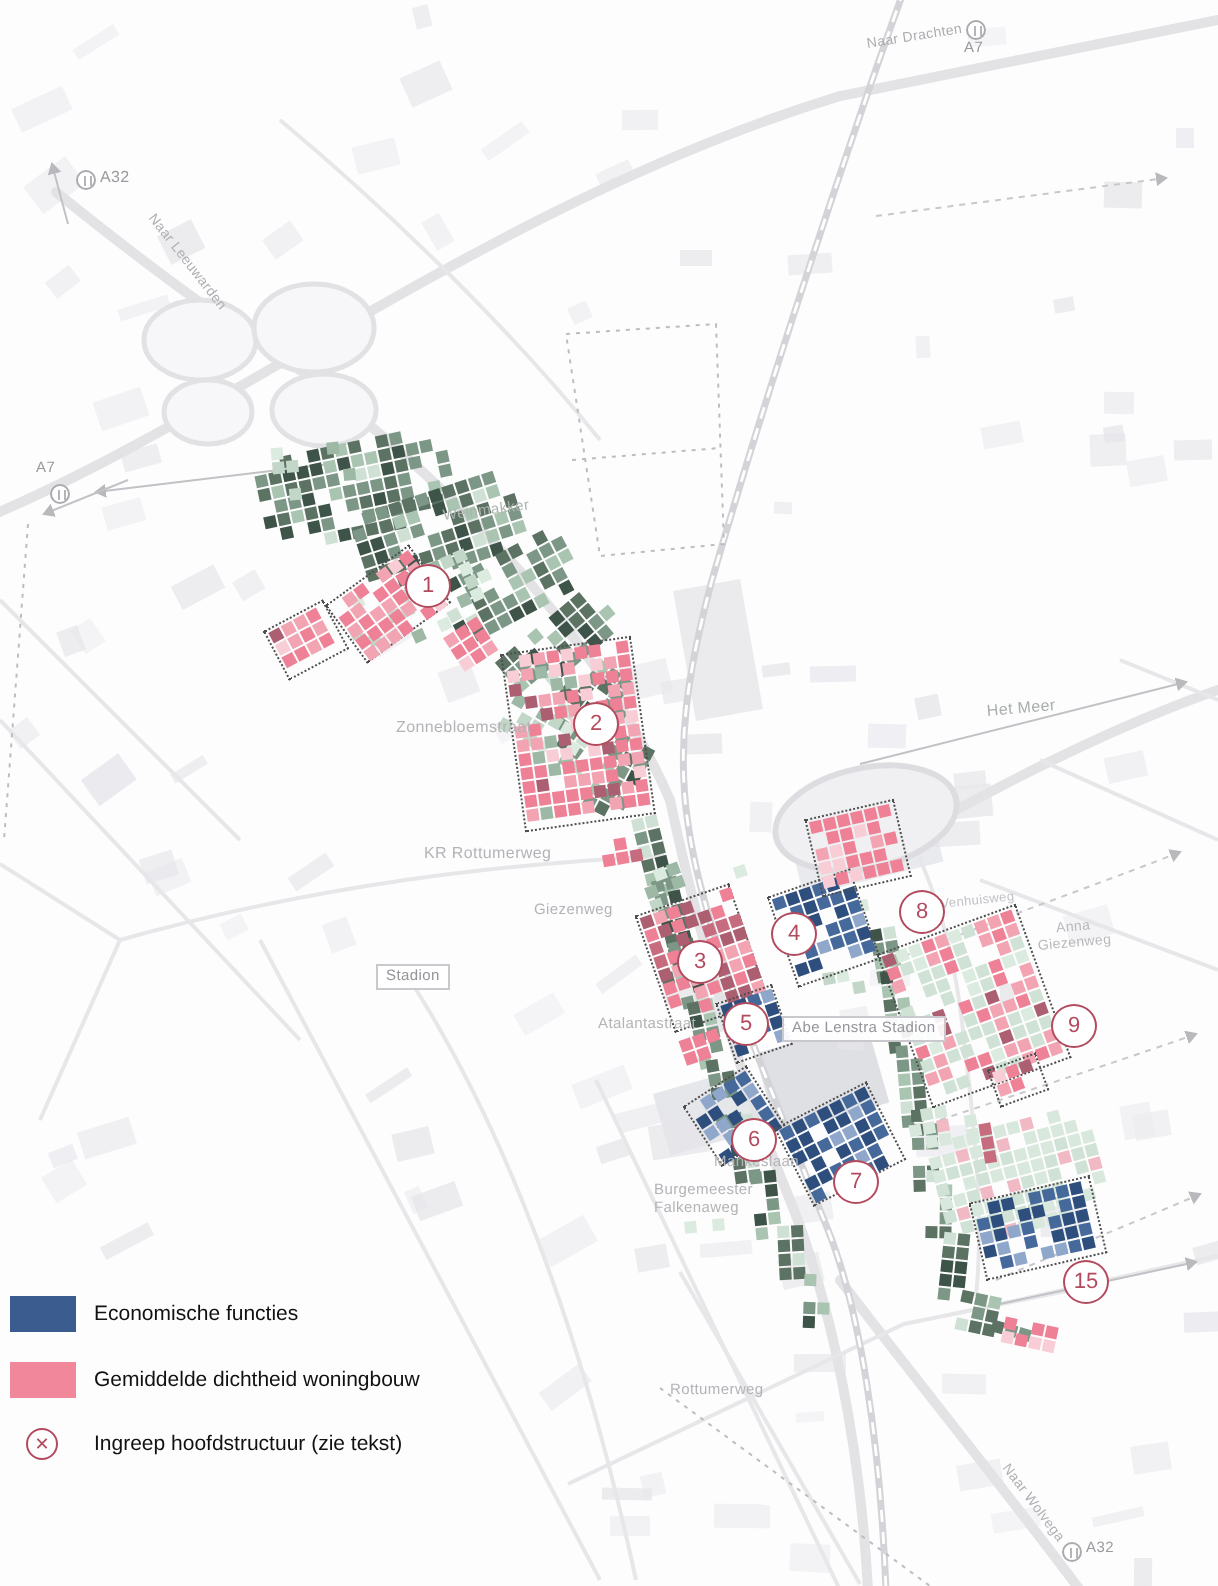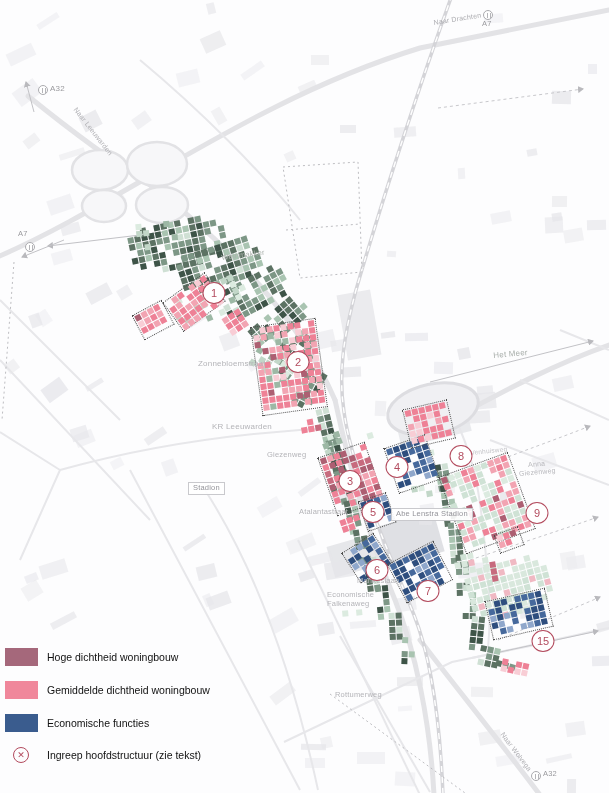--- a/index.html
+++ b/index.html
@@ -1262,31 +1262,31 @@
     </div>
 
   <div class="layer" id="labels">
       <div class="map-label" style="left: 50px; top: 84px; font-size: 8px; color: rgb(154, 154, 158);">A32</div>
       <div class="map-label" style="left: 78px; top: 106px; font-size: 7px; color: rgb(176, 176, 180); transform: rotate(52deg);">Naar Leeuwarden</div>
       <div class="map-label" style="left: 433px; top: 19px; font-size: 7px; color: rgb(172, 172, 176); transform: rotate(-9deg);">Naar Drachten</div>
       <div class="map-label" style="left: 482px; top: 20px; font-size: 7.5px; color: rgb(154, 154, 158);">A7</div>
       <div class="map-label" style="left: 18px; top: 230px; font-size: 7.5px; color: rgb(154, 154, 158);">A7</div>
       <div class="map-label" style="left: 221px; top: 254px; font-size: 7.5px; color: rgb(173, 179, 174); transform: rotate(-7deg);">Weinmakker</div>
       <div class="map-label" style="left: 198px; top: 359px; font-size: 8px; color: rgb(180, 180, 184);">Zonnebloemstraat</div>
-      <div class="map-label" style="left: 212px; top: 422px; font-size: 8px; color: rgb(180, 180, 184);">KR Leeuwarden</div>
+      <div class="map-label" style="left: 212px; top: 422px; font-size: 8px; color: rgb(180, 180, 184);">KR Rottumerweg</div>
       <div class="map-label" style="left: 267px; top: 451px; font-size: 7.5px; color: rgb(180, 180, 184);">Giezenweg</div>
       <div class="map-label boxed" style="left: 188px; top: 482px; font-size: 7.5px;">Stadion</div>
       <div class="map-label" style="left: 299px; top: 508px; font-size: 7.5px; color: rgb(180, 180, 184);">Atalantastraat</div>
       <div class="map-label boxed" style="left: 391px; top: 508px; font-size: 7.5px;">Abe Lenstra Stadion</div>
       <div class="map-label" style="left: 493px; top: 351px; font-size: 8px; color: rgb(169, 175, 171); transform: rotate(-5deg);">Het Meer</div>
       <div class="map-label" style="left: 470px; top: 449px; font-size: 6.5px; color: rgb(194, 194, 198); transform: rotate(-6deg);">Venhuisweg</div>
       <div class="map-label" style="left: 518px; top: 462px; font-size: 7px; color: rgb(185, 185, 189); transform: rotate(-5deg); text-align: center;">Anna
 Giezenweg</div>
       <div class="map-label" style="left: 357px; top: 577px; font-size: 7.5px; color: rgb(180, 180, 184);">Mankeslaan</div>
-      <div class="map-label" style="left: 327px; top: 591px; font-size: 7.5px; color: rgb(180, 180, 184);">Economische
+      <div class="map-label" style="left: 327px; top: 591px; font-size: 7.5px; color: rgb(180, 180, 184);">Burgemeester
 Falkenaweg</div>
       <div class="map-label" style="left: 335px; top: 691px; font-size: 7.5px; color: rgb(180, 180, 184);">Rottumerweg</div>
       <div class="map-label" style="left: 505px; top: 731px; font-size: 7px; color: rgb(176, 176, 180); transform: rotate(53deg);">Naar Wolvega</div>
       <div class="map-label" style="left: 543px; top: 770px; font-size: 7.5px; color: rgb(154, 154, 158);">A32</div>
       <div class="mw-badge" style="left: 38px; top: 85px;">
         <i></i>
         <i></i>
       </div>
       <div class="mw-badge" style="left: 483px; top: 10px;">
         <i></i>
@@ -1309,29 +1309,25 @@
       <div class="marker" style="left: 373px; top: 512px;">5</div>
       <div class="marker" style="left: 377px; top: 570px;">6</div>
       <div class="marker" style="left: 428px; top: 591px;">7</div>
       <div class="marker" style="left: 461px; top: 456px;">8</div>
       <div class="marker" style="left: 537px; top: 513px;">9</div>
       <div class="marker" style="left: 543px; top: 641px;">15</div>
     </div>
 
   <div id="legend">
     <div class="legend-row">
-      <span class="swatch" style="background:#a5687b"></span>
-      <span class="legend-label">Hoge dichtheid woningbouw</span>
+      <span class="swatch" style="background:#3a5c8e"></span>
+      <span class="legend-label">Economische functies</span>
     </div>
     <div class="legend-row">
       <span class="swatch" style="background:#f0879b"></span>
       <span class="legend-label">Gemiddelde dichtheid woningbouw</span>
-    </div>
-    <div class="legend-row">
-      <span class="swatch" style="background:#3a5c8e"></span>
-      <span class="legend-label">Economische functies</span>
     </div>
     <div class="legend-row" style="height:22px">
       <span class="circle-x">✕</span>
       <span class="legend-label" style="top:2px">Ingreep hoofdstructuur (zie tekst)</span>
     </div>
   </div>
 </div>
 
 </body></html>

